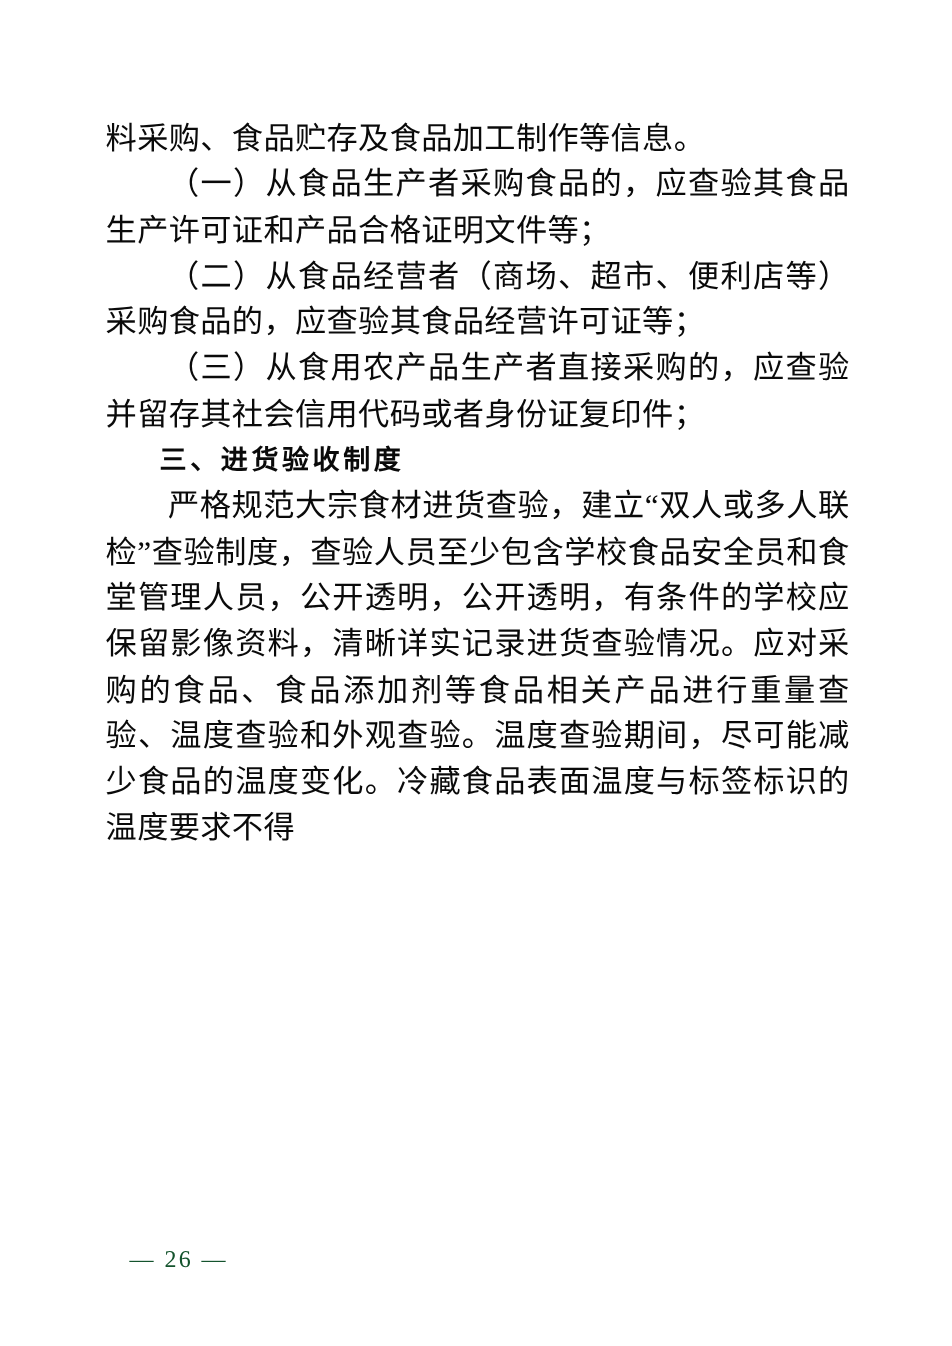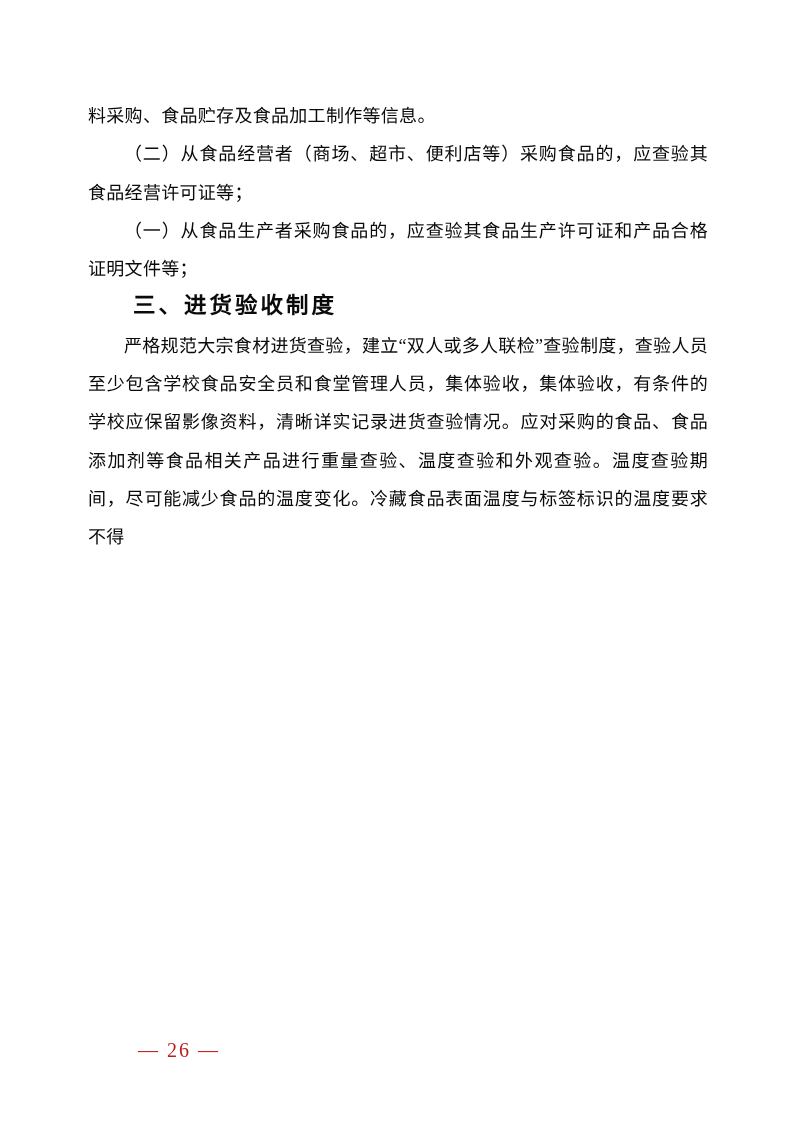--- a/index.html
+++ b/index.html
@@ -18,52 +18,52 @@
   }
   .content {
     position: absolute;
     left: 88px;
     top: 97px;
     width: 620px;
   }
   .content p {
     margin: 0;
     padding: 0;
-    font-size: 18px;
+    font-size: 26px;
     line-height: 38.3px;
     text-align: justify;
     text-justify: inter-ideograph;
     letter-spacing: 0.3px;
   }
   .content p.indent {
     text-indent: 2em;
   }
   .content p.section-heading {
-    font-family: Liberation Mono, monospace;
+    font-family: Liberation Serif, serif;
     font-weight: bold;
     font-size: 22.5px;
     letter-spacing: 3px;
   }
   .footer {
     position: absolute;
     left: 108px;
     top: 1038px;
     font-size: 20px;
     line-height: 24px;
     letter-spacing: 2px;
-    color: #b91c1c;
+    color: #14532d;
     font-family: "Liberation Serif", "DejaVu Serif", serif;
-    margin-left: 30px;
   }
 </style>
 </head>
 <body>
 
 <div class="page">
   <div class="content">
     <p>料采购、食品贮存及食品加工制作等信息。</p>
+    <p class="indent">（一）从食品生产者采购食品的，应查验其食品生产许可证和产品合格证明文件等；</p>
     <p class="indent">（二）从食品经营者（商场、超市、便利店等）采购食品的，应查验其食品经营许可证等；</p>
-    <p class="indent">（一）从食品生产者采购食品的，应查验其食品生产许可证和产品合格证明文件等；</p>
+    <p class="indent">（三）从食用农产品生产者直接采购的，应查验并留存其社会信用代码或者身份证复印件；</p>
     <p class="indent section-heading">三、进货验收制度</p>
-    <p class="indent">严格规范大宗食材进货查验，建立“双人或多人联检”查验制度，查验人员至少包含学校食品安全员和食堂管理人员，集体验收，集体验收，有条件的学校应保留影像资料，清晰详实记录进货查验情况。应对采购的食品、食品添加剂等食品相关产品进行重量查验、温度查验和外观查验。温度查验期间，尽可能减少食品的温度变化。冷藏食品表面温度与标签标识的温度要求不得</p>
+    <p class="indent">严格规范大宗食材进货查验，建立“双人或多人联检”查验制度，查验人员至少包含学校食品安全员和食堂管理人员，公开透明，公开透明，有条件的学校应保留影像资料，清晰详实记录进货查验情况。应对采购的食品、食品添加剂等食品相关产品进行重量查验、温度查验和外观查验。温度查验期间，尽可能减少食品的温度变化。冷藏食品表面温度与标签标识的温度要求不得</p>
   </div>
   <div class="footer">— 26 —</div>
 </div>
 
 </body></html>

